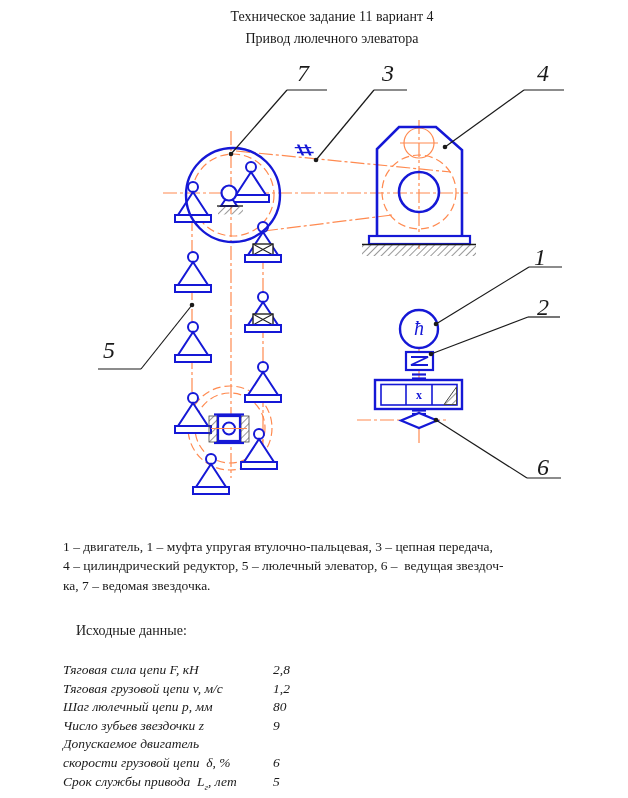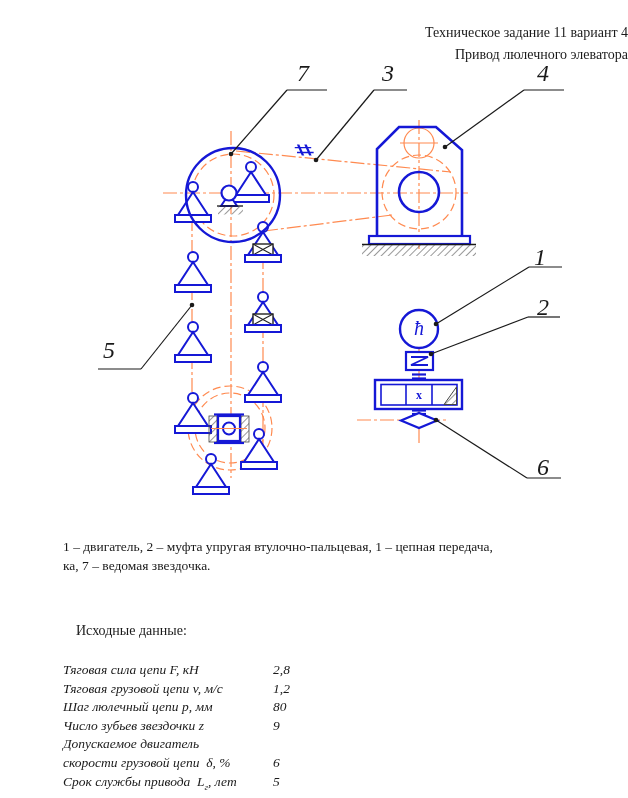--- a/index.html
+++ b/index.html
@@ -2,21 +2,21 @@
 <html style="--blue: #1518d6; --orange: #ff8a50; --ink: #1a1a1a;"><head>
 <meta charset="utf-8">
 <style>
   :root{ --blue:#1518d6; --orange:#ff8a50; --ink:#1a1a1a; }
   html,body{margin:0;padding:0;}
   body{
     width:628px;height:798px;background:#ffffff;position:relative;
     font-family:"Liberation Serif", serif;color:var(--ink);overflow:hidden;
   }
   .abs{position:absolute;}
-  .titles{position:absolute;left:36px;top:22px;width:592px;text-align:right;
+  .titles{position:absolute;left:36px;top:6px;width:592px;text-align:center;
           font-size:14px;line-height:22px;}
   .callout{position:absolute;font-style:italic;font-size:24px;line-height:1;color:var(--ink);}
   .glyph{position:absolute;color:var(--blue);}
   .legend{position:absolute;left:63px;top:537px;width:530px;font-size:13.5px;line-height:19.3px;}
   .lg{white-space:pre;}
   .data-heading{position:absolute;left:76px;top:623px;font-size:14px;}
   .data-table{position:absolute;left:63px;top:661px;width:280px;font-size:13.5px;}
   .drow{position:relative;display:block;height:18.6px;line-height:18.6px;font-style:italic;}
   .row-label{white-space:pre;}
   .val{position:absolute;left:210px;top:0;width:49px;white-space:pre;}
@@ -172,21 +172,22 @@
 <div class="callout" style="left:534px;top:245px">1</div>
 <div class="callout" style="left:537px;top:295px">2</div>
 <div class="callout" style="left:103px;top:338px">5</div>
 <div class="callout" style="left:537px;top:455px">6</div>
 
 <div class="glyph" style="left:291px;top:137px;width:26px;text-align:center;font-size:23px;font-weight:bold;transform:rotate(90deg)">♯</div>
 <div class="glyph" style="left:408px;top:317px;width:22px;text-align:center;font-size:20px;font-style:italic">ħ</div>
 <div class="glyph" style="left:412px;top:387.5px;width:14px;text-align:center;font-size:12px;font-weight:bold">x</div>
 
 <div class="legend">
-  <div class="lg">1 – двигатель, 2 – муфта упругая втулочно-пальцевая, 1 – цепная передача,</div>
+  <div class="lg">1 – двигатель, 1 – муфта упругая втулочно-пальцевая, 3 – цепная передача,</div>
+  <div class="lg">4 – цилиндрический редуктор, 5 – люлечный элеватор, 6 –  ведущая звездоч-</div>
   <div class="lg">ка, 7 – ведомая звездочка.</div>
 </div>
 
 <div class="data-heading">Исходные данные:</div>
 
 <div class="data-table">
   <div class="drow">
     <span class="row-label">Тяговая сила цепи F, кН</span>
     <span class="val">2,8</span>
   </div>

